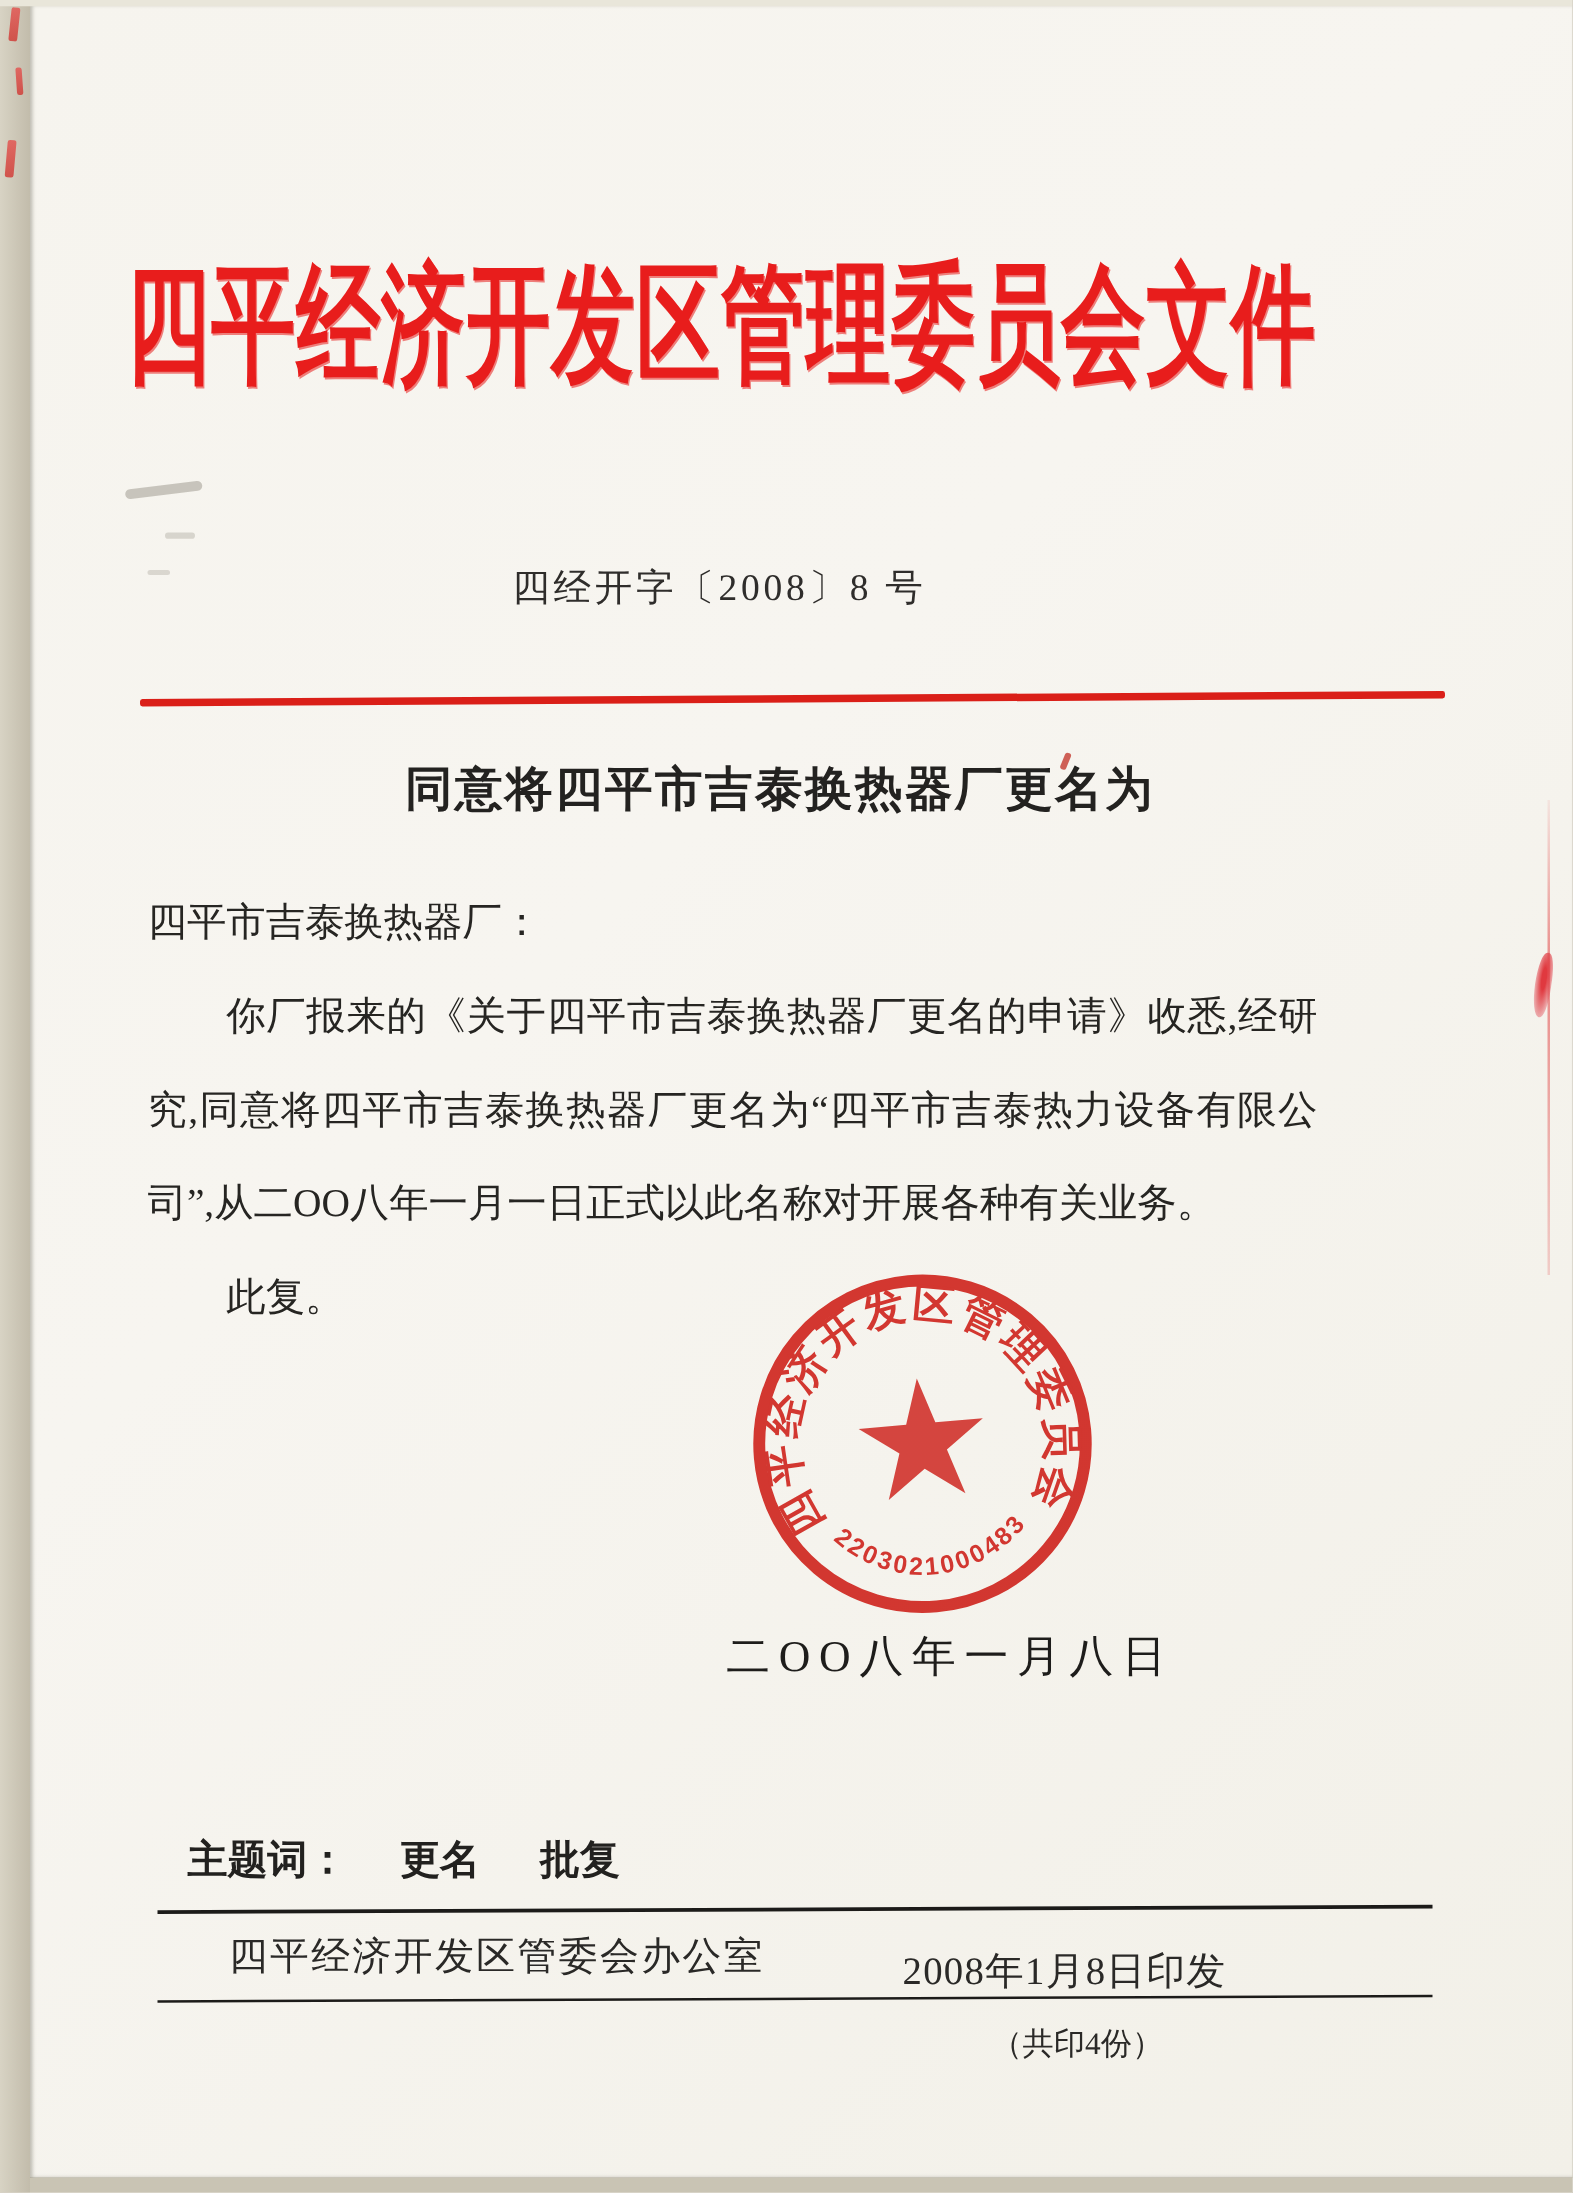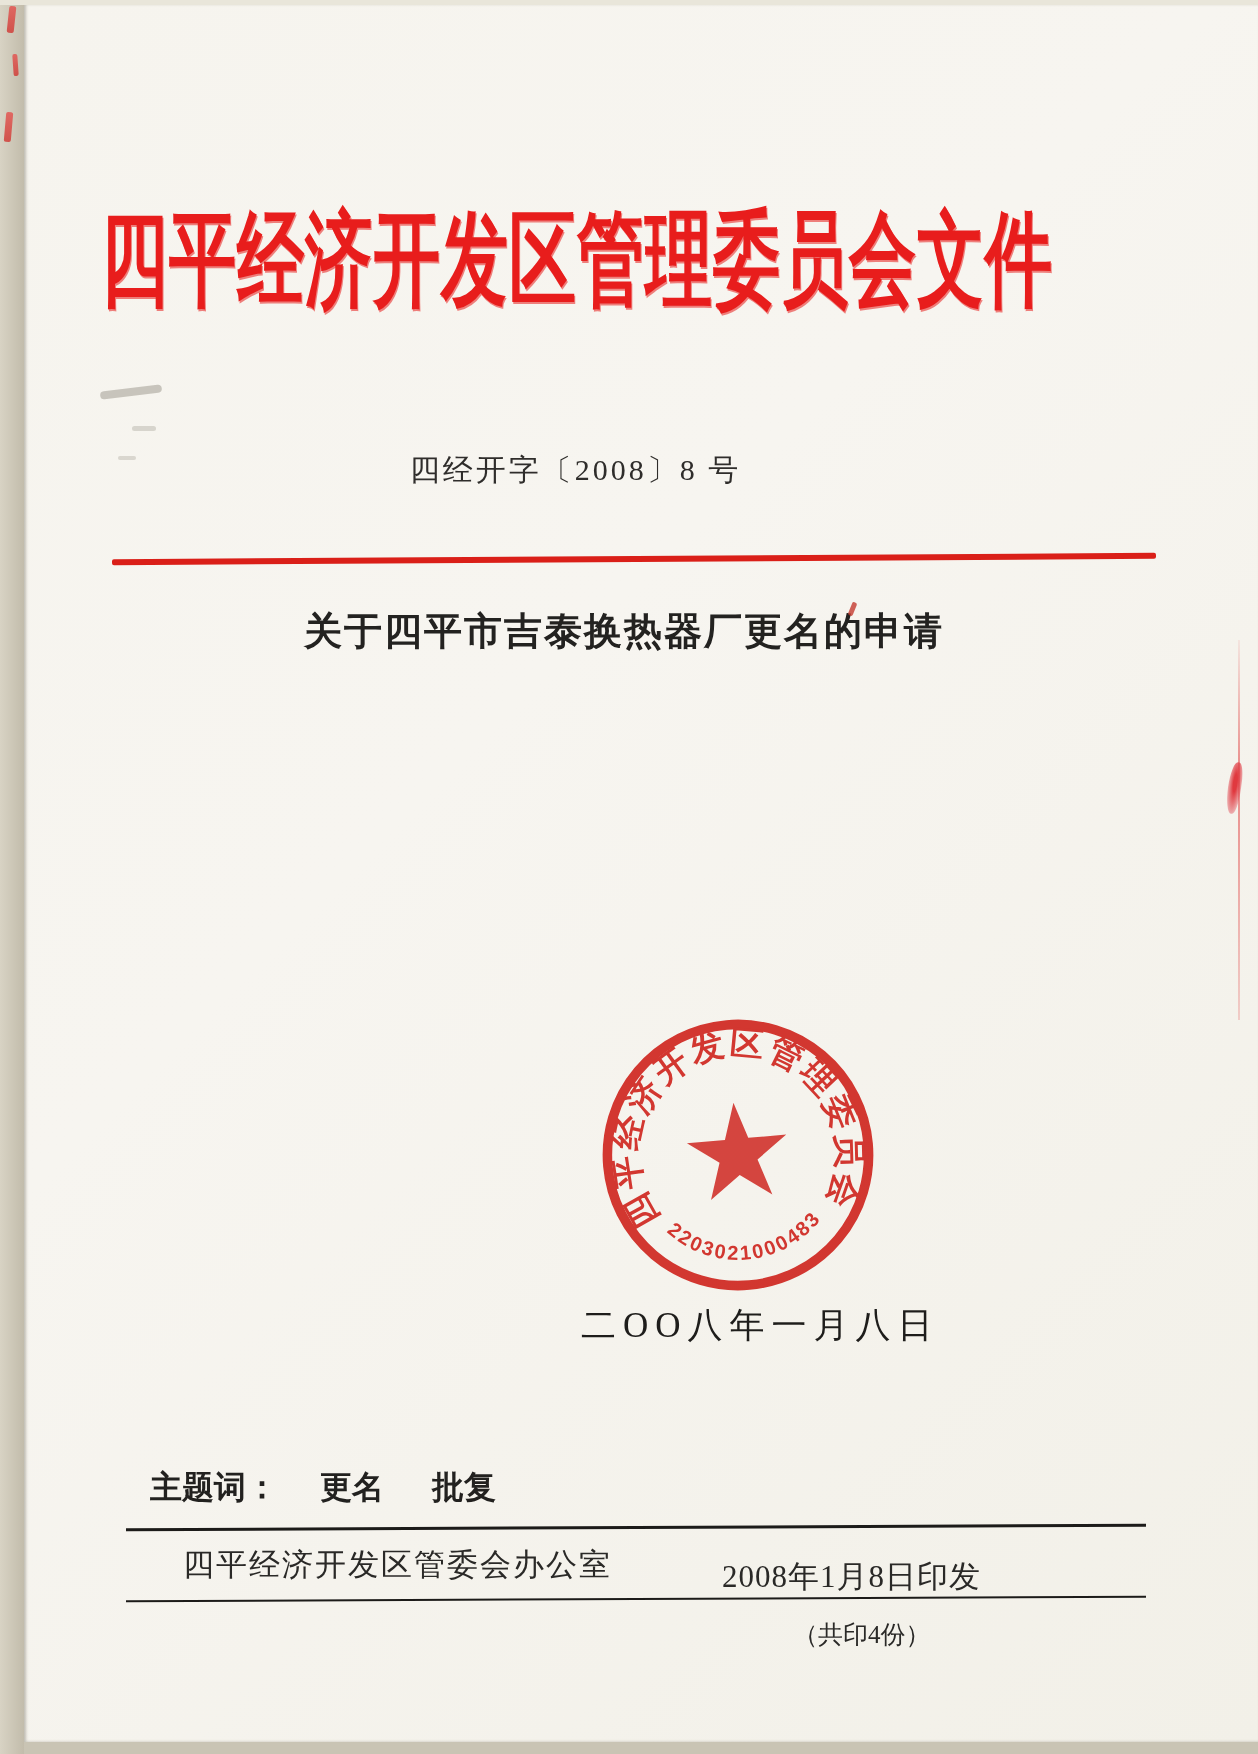--- a/index.html
+++ b/index.html
@@ -115,22 +115,27 @@
   <div class="edge-strip"></div>
   <div class="paper"></div>
   <div class="top-strip"></div>
 
   <div class="org-title">四平经济开发区管理委员会文件</div>
 
   <div class="doc-number">四经开字〔2008〕8 号</div>
 
   <div class="red-rule"></div>
 
-  <div class="doc-title">关于四平市吉泰换热器厂更名的申请</div>
+  <div class="doc-title">同意将四平市吉泰换热器厂更名为</div>
 
+  <div class="body-block">
+    <p>四平市吉泰换热器厂：</p>
+    <p class="indent">你厂报来的《关于四平市吉泰换热器厂更名的申请》收悉,经研究,同意将四平市吉泰换热器厂更名为“四平市吉泰热力设备有限公司”,从二OO八年一月一日正式以此名称对开展各种有关业务。</p>
+    <p class="indent">此复。</p>
+  </div>
 
   <div class="sign-date">二OO八年一月八日</div>
 
   <svg class="seal" viewBox="0 0 300 300">
     <defs>
       <path id="sealTopArc" d="M 69.6,217.5 A 105,105 0 1 1 230.4,217.5" fill="none"></path>
       <path id="sealBottomArc" d="M 46.6,187.6 A 110,110 0 0 0 253.4,187.6" fill="none"></path>
     </defs>
     <circle cx="150" cy="150" r="137" fill="none" stroke="#d7231c" stroke-width="10"></circle>
     <polygon fill="#d7231c" fill-opacity="0.92" points="150,95 162.3,133 202.3,133 170,156.5 182.3,194.5 150,171 117.7,194.5 130,156.5 97.7,133 137.7,133"></polygon>

